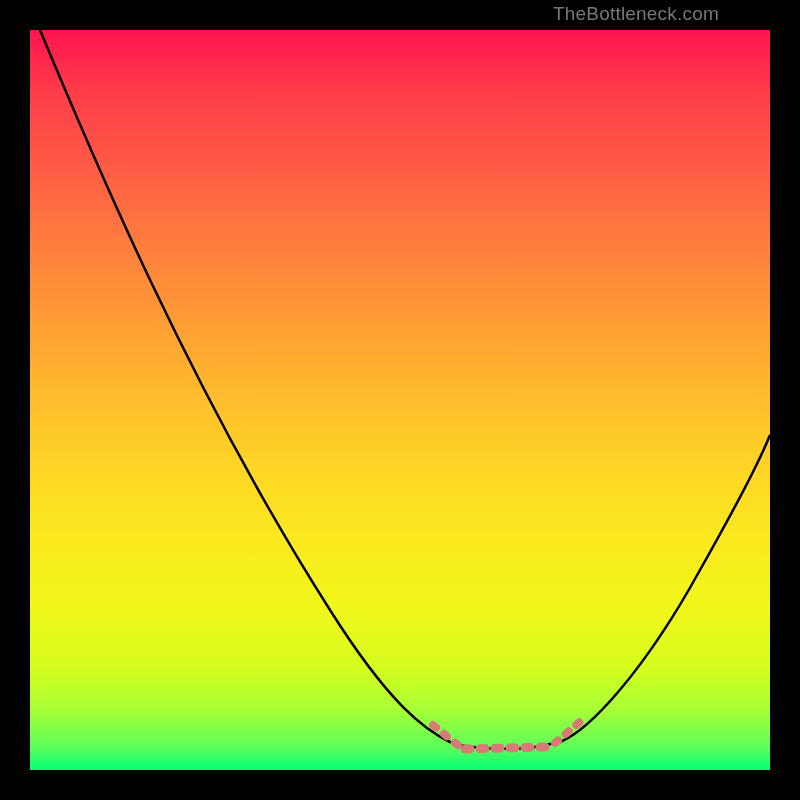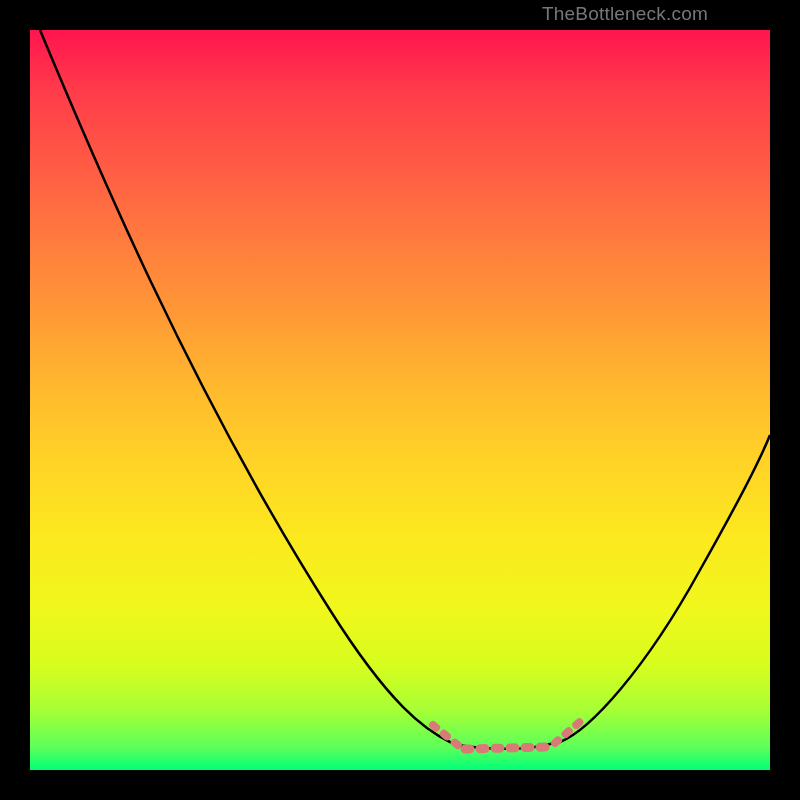--- a/index.html
+++ b/index.html
@@ -9,20 +9,21 @@
     height: 800px;
     background: #000;
     font-family: Arial, Helvetica, sans-serif;
     overflow: hidden;
   }
   .frame {
     position: relative;
     width: 714px;
     height: 800px;
     background: #000;
+    padding-left: 11px;
   }
   .plot {
     position: absolute;
     left: 30px;
     top: 30px;
     width: 740px;
     height: 740px;
     background: linear-gradient(to bottom,
       #ff144f 0%,
       #ff3b4a 8%,

